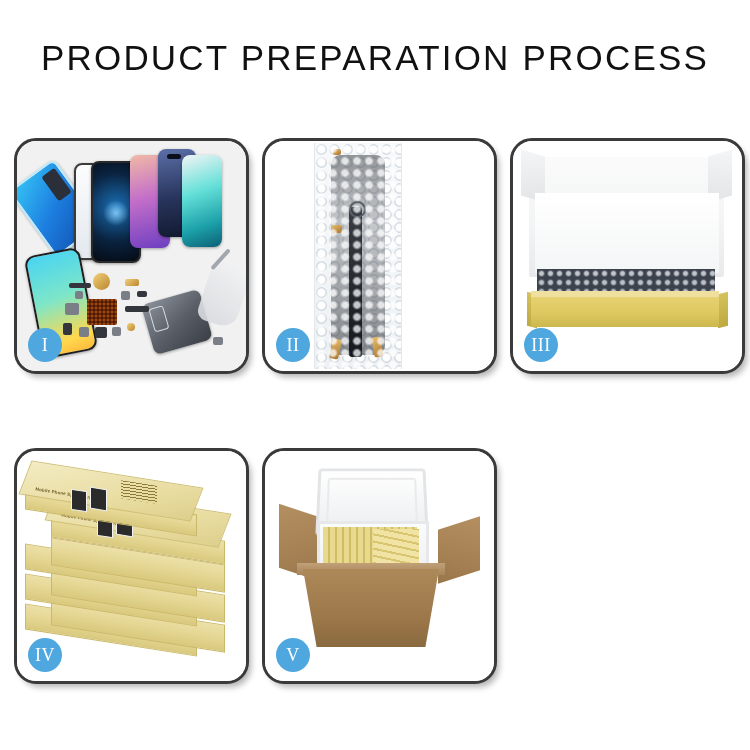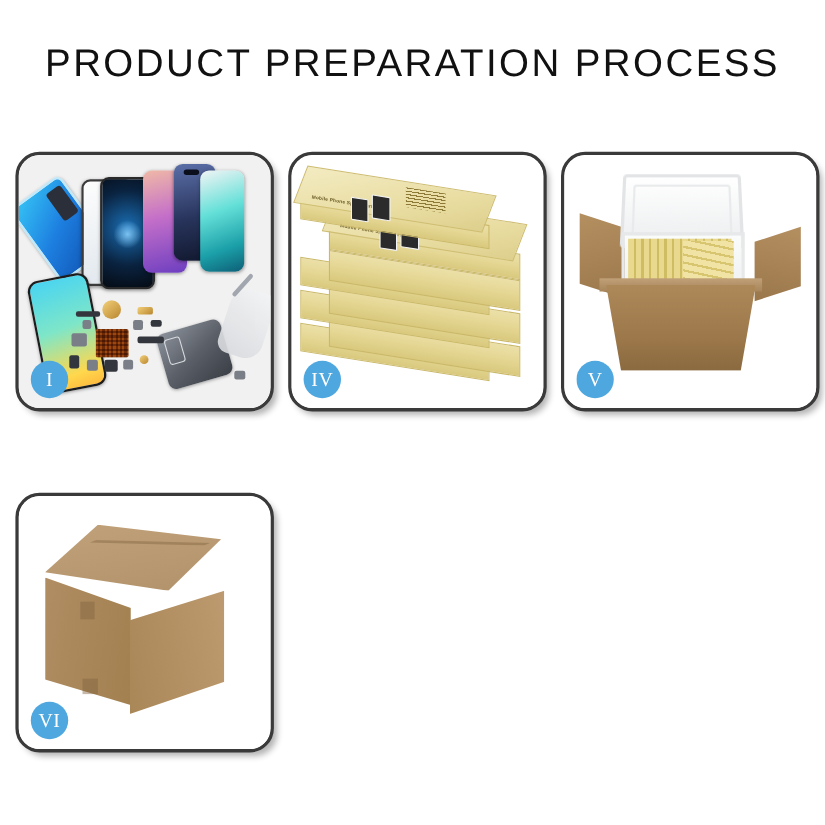--- a/index.html
+++ b/index.html
@@ -319,21 +319,46 @@
         <div class="chip" style="left:95px;top:186px;width:9px;height:9px;"></div>
         <div class="chip gold" style="left:110px;top:182px;width:8px;height:8px;border-radius:50%;"></div>
         <div class="chip" style="left:58px;top:150px;width:8px;height:8px;"></div>
         <div class="chip dark" style="left:120px;top:150px;width:10px;height:6px;"></div>
         <div class="hand"></div>
         <div class="chip" style="left:196px;top:196px;width:10px;height:8px;"></div>
       </div>
       <div class="badge">I</div>
     </div>
 
-
+    <div class="panel">
+      <div class="panel-inner p2">
+        <div class="bubble-bag">
+          <div class="part-strip"></div>
+          <div class="gold-tab" style="left:18px;top:6px;width:8px;height:6px;"></div>
+          <div class="gold-tab" style="left:16px;top:82px;width:11px;height:8px;"></div>
+          <div class="gold-tab" style="left:16px;top:196px;width:9px;height:20px;transform:rotate(12deg);"></div>
+          <div class="gold-tab" style="left:58px;top:194px;width:9px;height:20px;transform:rotate(-10deg);"></div>
+          <div class="bub-overlay"></div>
+        </div>
+      </div>
+      <div class="badge">II</div>
+    </div>
+
+    <div class="panel">
+      <div class="panel-inner p3">
+        <div class="b3-lid"></div>
+        <div class="b3-foam"></div>
+        <div class="b3-wrap"></div>
+        <div class="b3-sideL"></div>
+        <div class="b3-sideR"></div>
+        <div class="b3-lip"></div>
+        <div class="b3-front"></div>
+      </div>
+      <div class="badge">III</div>
+    </div>
 
     <div class="panel">
       <div class="panel-inner p4">
         <div class="stack">
 
           <div class="sbox" style="left:2px;top:148px;width:170px;height:24px;transform:skewY(9deg);"></div>
           <div class="sbox" style="left:28px;top:142px;width:172px;height:26px;transform:skewY(9deg);"></div>
           <div class="sbox" style="left:2px;top:118px;width:170px;height:24px;transform:skewY(9deg);"></div>
           <div class="sbox" style="left:28px;top:112px;width:172px;height:26px;transform:skewY(9deg);"></div>
           <div class="sbox" style="left:2px;top:88px;width:170px;height:24px;transform:skewY(9deg);"></div>
@@ -364,26 +389,15 @@
         <div class="foam-lid"></div>
         <div class="foam-body"></div>
         <div class="ybars"></div>
         <div class="ybars2"></div>
         <div class="carton-lip"></div>
         <div class="carton"></div>
       </div>
       <div class="badge">V</div>
     </div>
 
-    <div class="panel">
-      <div class="panel-inner p6">
-        <div class="c6-top"></div>
-        <div class="c6-left"></div>
-        <div class="c6-right"></div>
-        <div class="c6-seam"></div>
-        <div class="c6-tape" style="left:56px;top:96px;width:13px;height:16px;"></div>
-        <div class="c6-tape" style="left:58px;top:166px;width:14px;height:14px;"></div>
-      </div>
-      <div class="badge">VI</div>
-    </div>
 
   </div>
 </div>
 
 </body></html>

